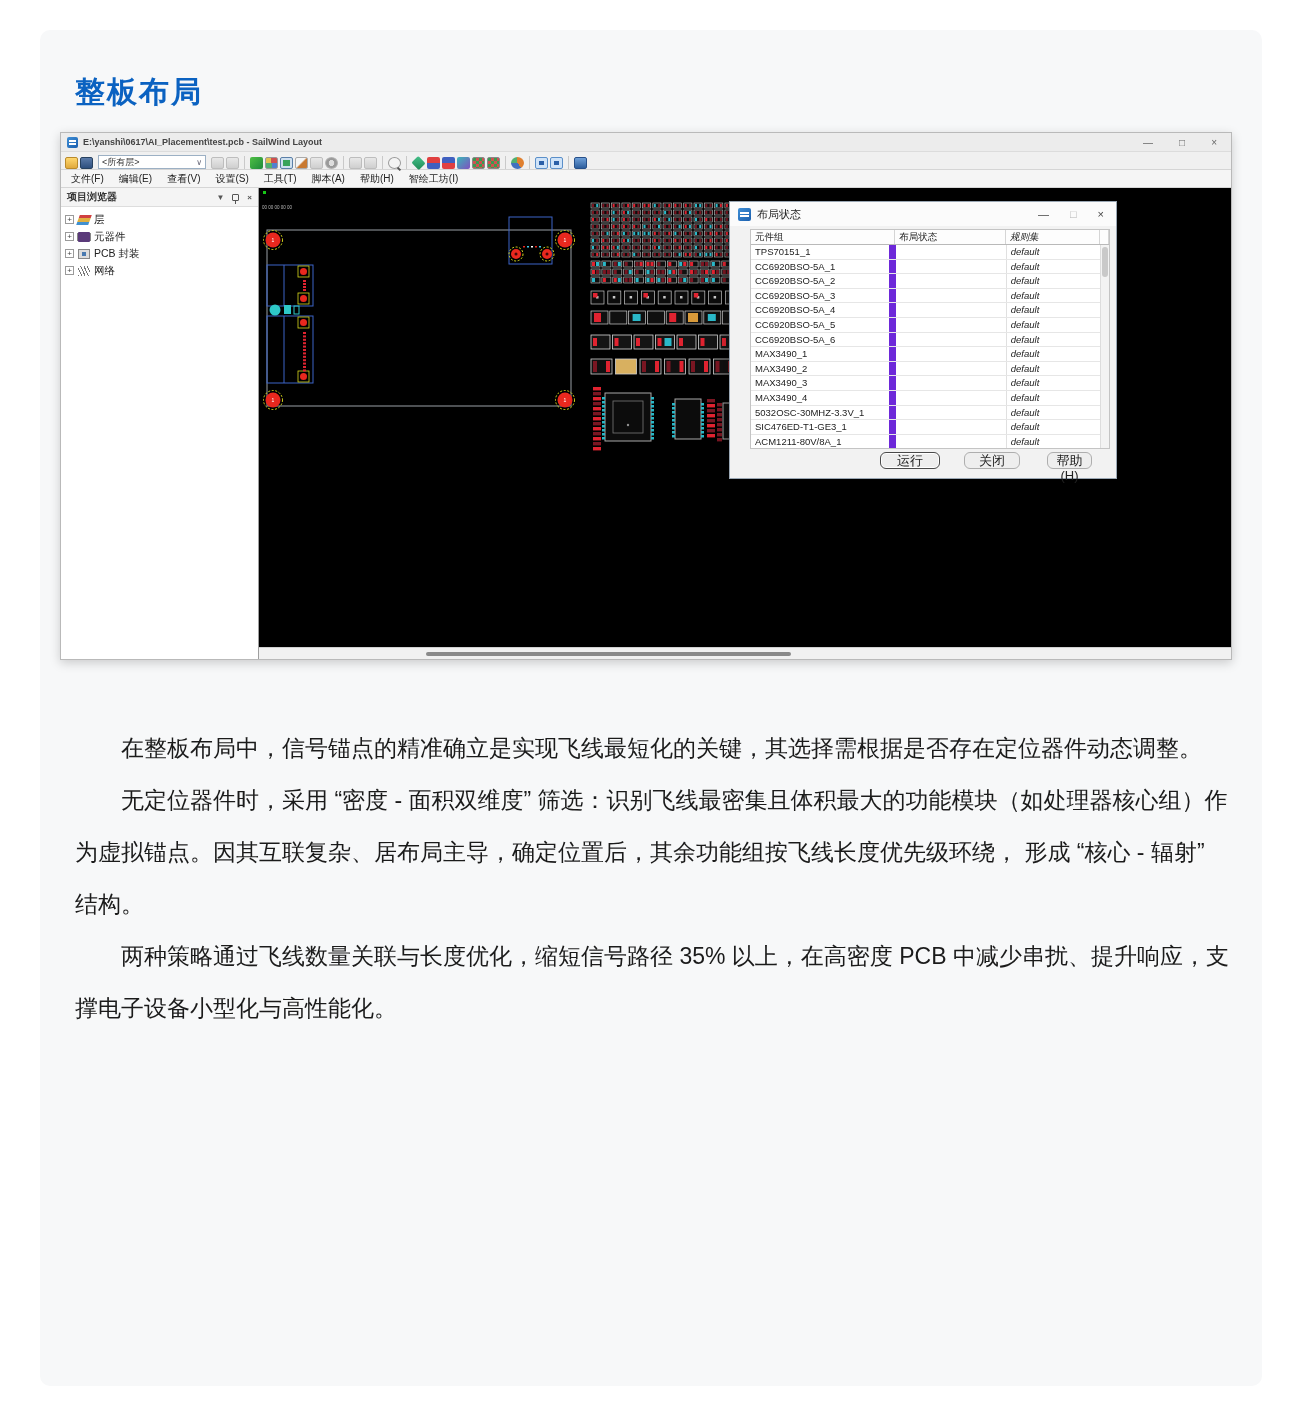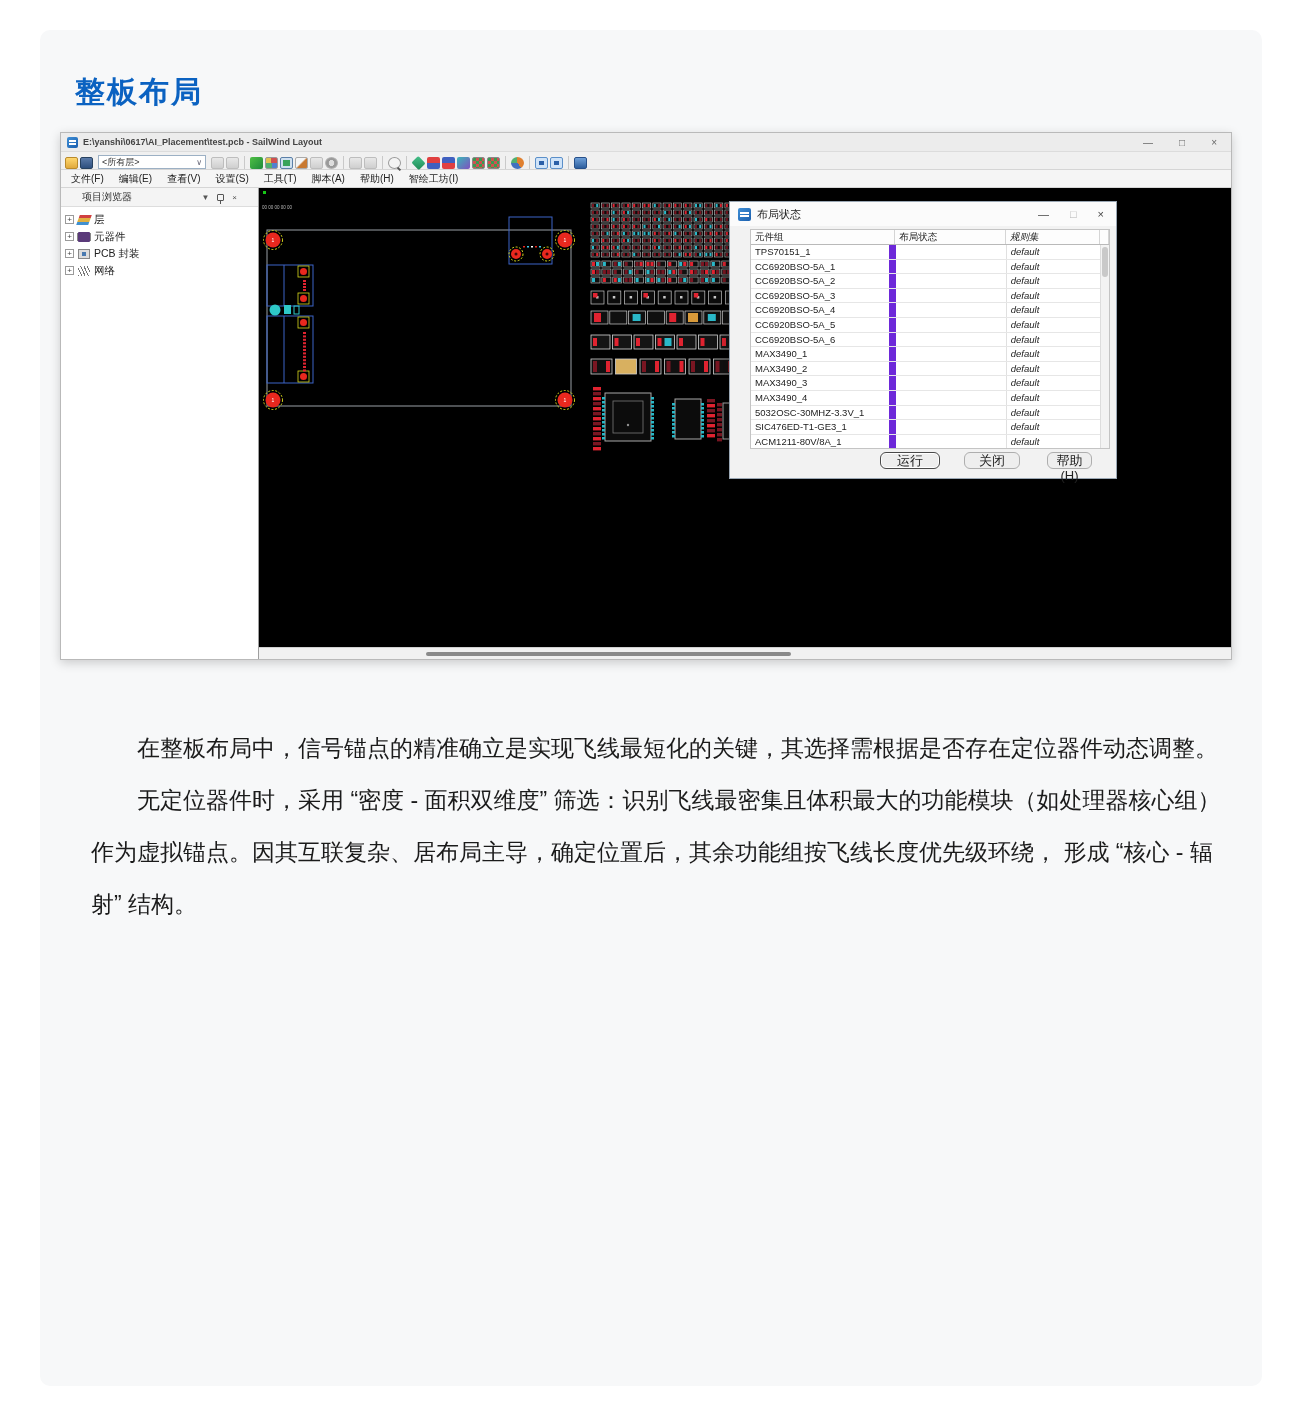--- a/index.html
+++ b/index.html
@@ -53,21 +53,21 @@
   .layer-dd .lbl { flex:1; }
   .layer-dd .chev { color:#667; font-size:8px; }
 
   .menubar { height:18px; background:#f5f5f5; border-bottom:1px solid #d5d5d5;
     display:flex; align-items:center; gap:15px; padding-left:10px; font-size:10px; color:#222; }
 
   .mainrow { display:flex; height:471px; background:#ececec; }
   .pbrowser { width:198px; background:#ffffff; border-right:1px solid #9f9f9f;
     display:flex; flex-direction:column; }
   .pb-head { height:19px; background:#f4f4f4; border-bottom:1px solid #ddd;
-    display:flex; align-items:center; padding:0 21px; font-size:10px; color:#333; }
+    display:flex; align-items:center; padding:0 6px; font-size:10px; color:#333;font-weight:bold; }
   .pb-head .t { flex:1; }
   .pb-head .h-ic { color:#555; font-size:8px; margin-left:8px; }
   .pin-ic { width:7px; height:7px; border:1px solid #555; border-radius:1px; position:relative; margin-left:8px; }
   .pin-ic::after { content:""; position:absolute; left:2px; top:6px; width:1px; height:3px; background:#555; }
   .tree { padding:4px 0 0 4px; font-size:10.5px; color:#222; }
   .titem { display:flex; align-items:center; height:17px; gap:4px; }
   .expander { width:9px; height:9px; border:1px solid #9a9a9a; background:#fff; color:#444;
     font-size:8px; line-height:7px; text-align:center; flex:none; }
   .nico { width:12px; height:10px; flex:none; position:relative; }
   .nico-layers { background:linear-gradient(180deg,#d04040 33%,#e0b040 33% 66%,#4090d0 66%); transform:skewX(-20deg); }
@@ -108,21 +108,21 @@
   .dlg-btns { position:absolute; left:0; right:0; bottom:8px; height:18px; }
   .dbtn { position:absolute; height:17px; background:#eeeeee; border:1px solid #aeaeae;
     font-size:13px; color:#222; text-align:center; line-height:15px; border-radius:6px; }
   .dbtn.run { left:150px; width:60px; border:1px solid #4a4a4a; box-shadow:inset 0 0 0 1px #fff; }
   .dbtn.cls { left:234px; width:56px; }
   .dbtn.hlp { left:317px; width:45px; }
 
   
   .bodytext { position:absolute; left:35px; top:692px; width:1158px;
     font-size:23px; line-height:52px; color:#1b1b1b; }
-  .bodytext p { text-indent:2em;margin-left:16px; }
+  .bodytext p { text-indent:2em; }
 </style>
 </head>
 <body>
 
 <div class="card">
   <div class="page-title">整板布局</div>
 
   <div class="appwin">
     <div class="titlebar">
       <span class="app-ico"></span>
@@ -1082,14 +1082,15 @@
         <div class="dbtn run">运行</div>
         <div class="dbtn cls">关闭</div>
         <div class="dbtn hlp">帮助(H)</div>
       </div>
     </div>
   </div>
 
   <div class="bodytext">
     <p>在整板布局中，信号锚点的精准确立是实现飞线最短化的关键，其选择需根据是否存在定位器件动态调整。</p>
     <p>无定位器件时，采用 “密度 - 面积双维度” 筛选：识别飞线最密集且体积最大的功能模块（如处理器核心组）作为虚拟锚点。因其互联复杂、居布局主导，确定位置后，其余功能组按飞线长度优先级环绕， 形成 “核心 - 辐射” 结构。</p>
+    <p>两种策略通过飞线数量关联与长度优化，缩短信号路径 35% 以上，在高密度 PCB 中减少串扰、提升响应，支撑电子设备小型化与高性能化。</p>
   </div>
 </div>
 
 </body></html>

